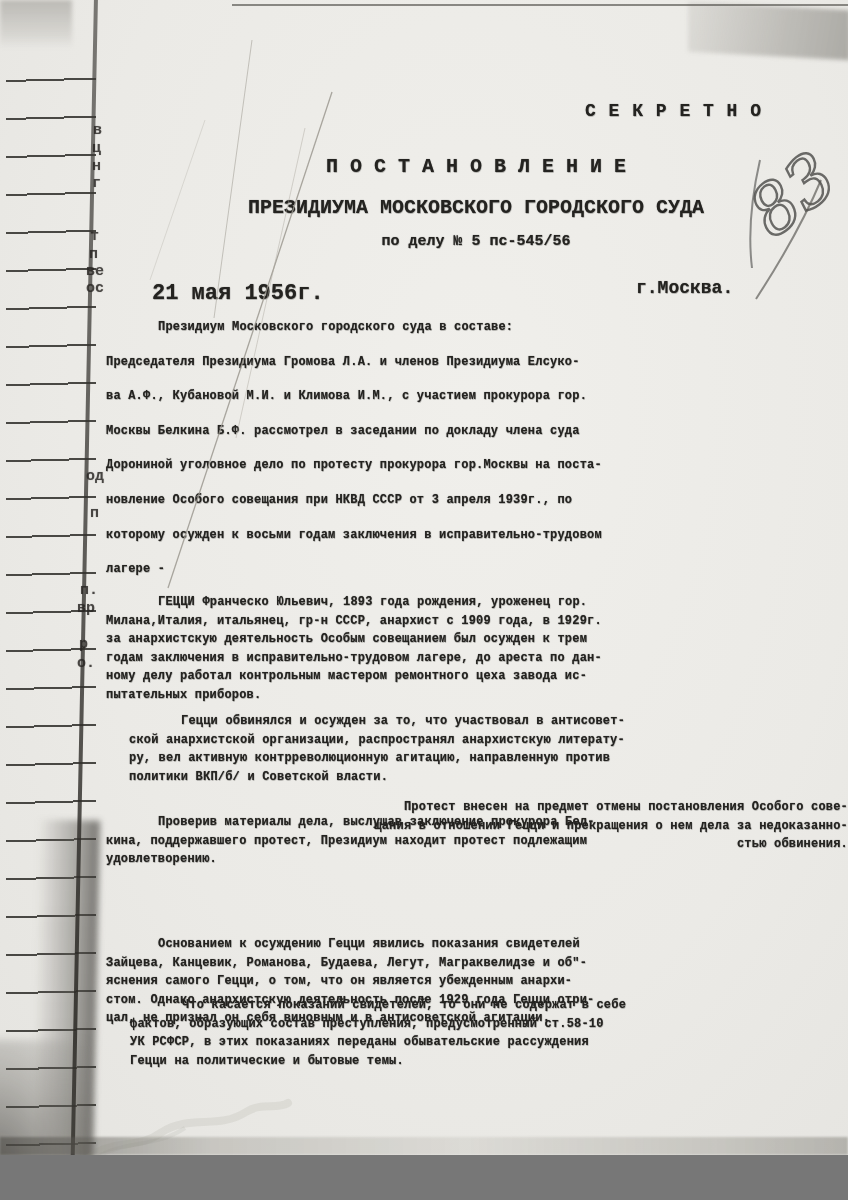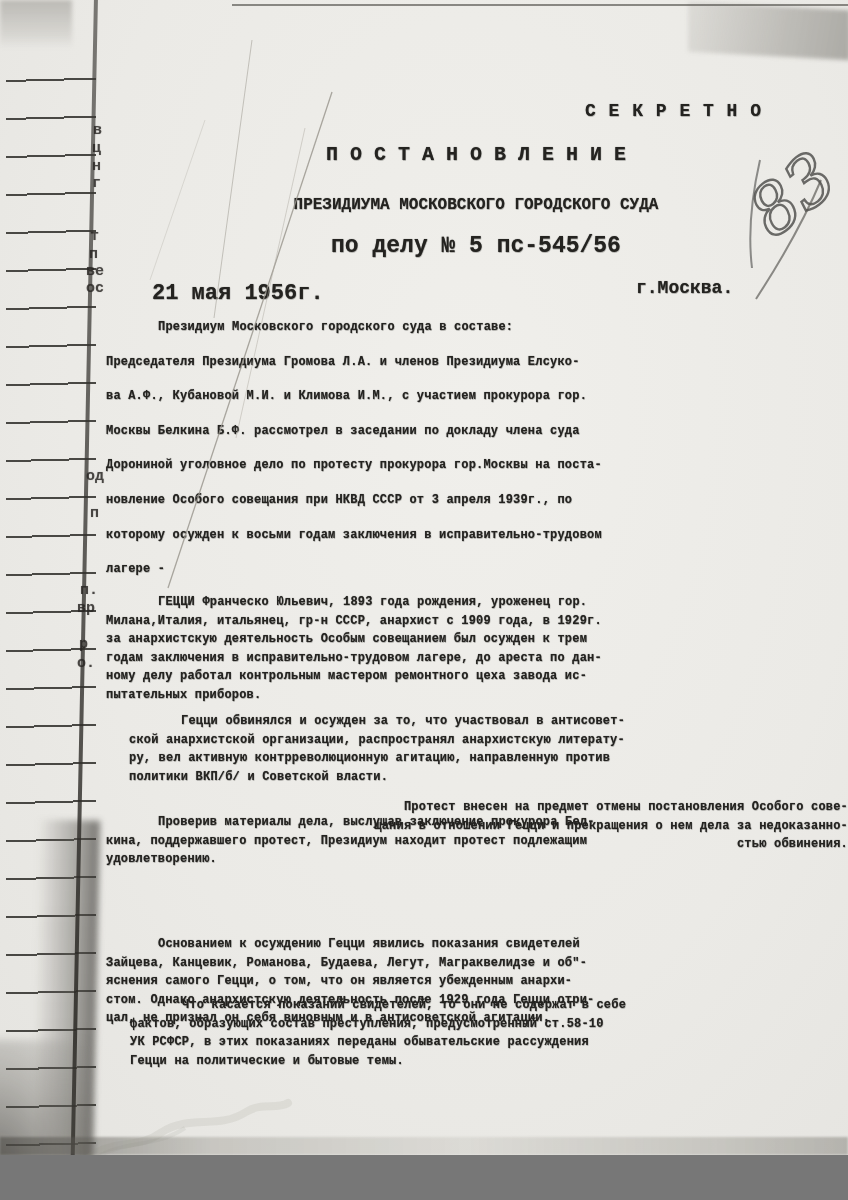--- a/index.html
+++ b/index.html
@@ -8,23 +8,23 @@
     background:
       radial-gradient(ellipse at 55% 35%, #f0efeb 0%, #ebeae6 60%, #e5e4e0 100%);
     font-family:"Liberation Mono","DejaVu Sans Mono",monospace;
   }
   
   .typed{
     position:absolute; color:#242320; font-weight:bold;
     text-shadow:0 0 1px rgba(30,30,28,.6), .5px .5px 0 rgba(30,30,28,.22);
   }
   .secret{top:101px; left:585px; font-size:18px; letter-spacing:1px;}
-  .title-1{top:143px; left:106px; width:740px; text-align:center; font-size:20px;}
-  .title-2{top:196px; left:106px; width:740px; text-align:center; font-size:16px;}
-  .case-line{top:233px; left:106px; width:740px; text-align:center; font-size:23px;}
+  .title-1{top:155px; left:106px; width:740px; text-align:center; font-size:20px;}
+  .title-2{top:196px; left:106px; width:740px; text-align:center; font-size:20px;}
+  .case-line{top:233px; left:106px; width:740px; text-align:center; font-size:15px;}
   .date{top:281px; left:152px; font-size:22px;}
   .place{top:278px; left:636px; font-size:18px;}
   .para{
     left:106px; width:742px; font-size:12px; line-height:18.6px;
     white-space:pre-line; text-indent:52px; letter-spacing:.2px;
   }
   .para.double{line-height:34.6px;}
   .p0{top:310px;} .p1{top:593px;} .p2{top:712px;margin-left:23px;} .p3{top:798px;text-align:right;}
   .p4{top:813px;} .p5{top:935px;} .p6{top:996px;margin-left:24px;}
 

